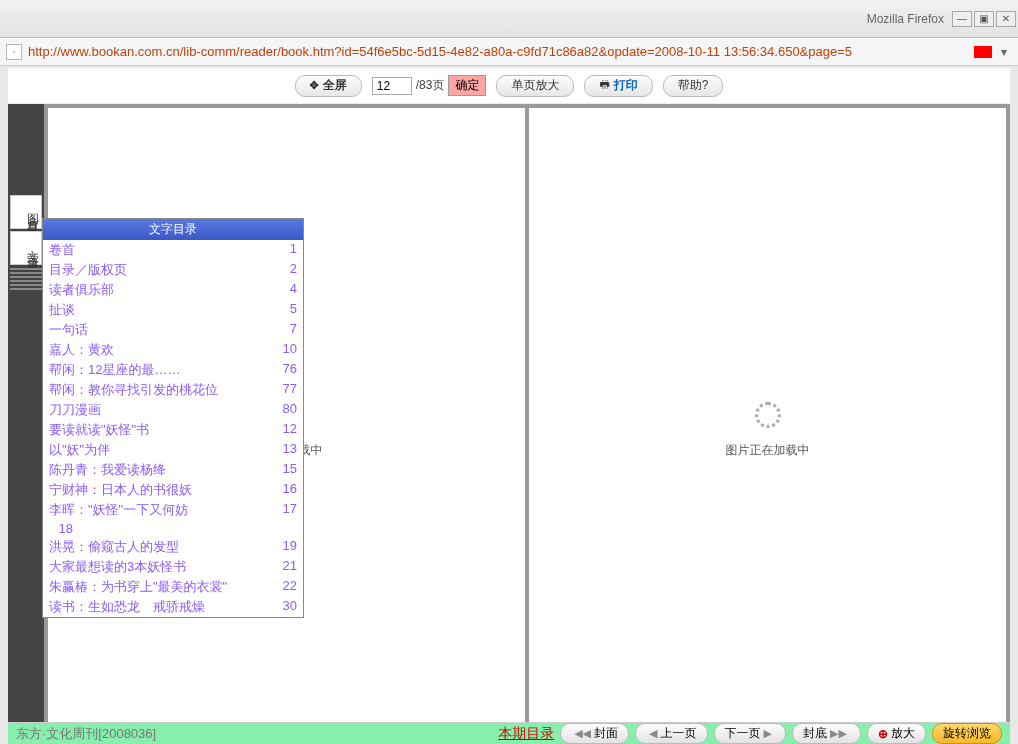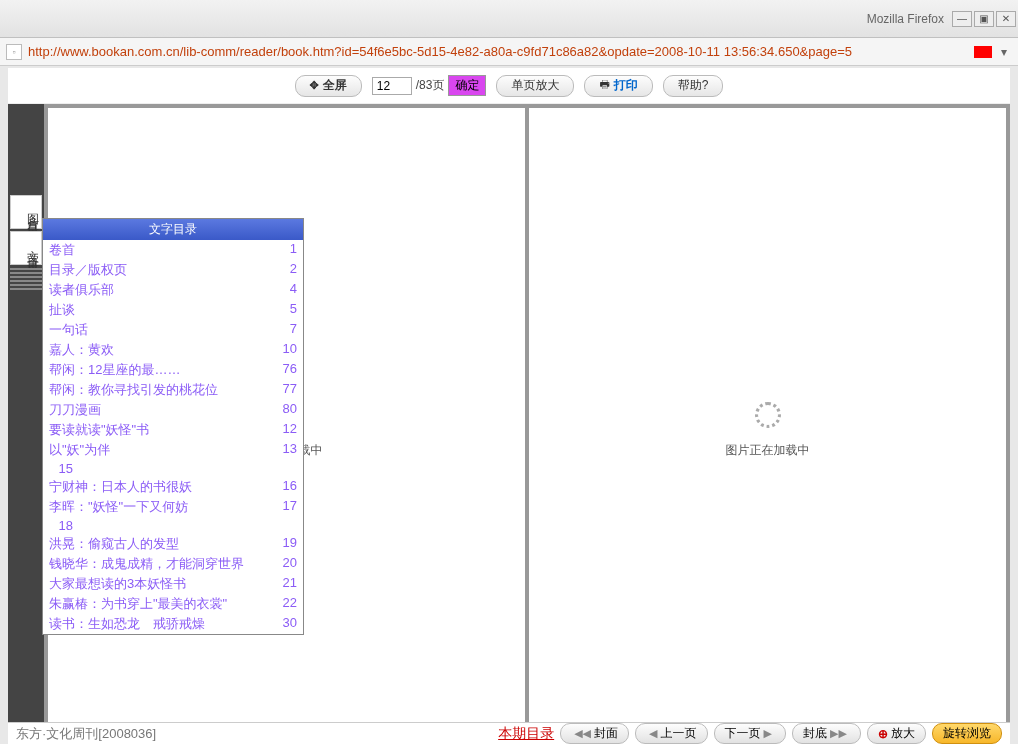--- a/index.html
+++ b/index.html
@@ -86,21 +86,21 @@
 .btn .bluetxt { color: #0066cc; font-weight: bold; }
 .pagebox {
   display: flex; align-items: center; gap: 4px;
 }
 .pagebox input {
   width: 40px; height: 18px; border: 1px solid #aaa; text-align: left; padding: 0 4px;
   font-size: 12px;
 }
 .pagebox .total { color: #444; }
 .pagebox .confirm {
-  border: 1px solid #999; background: #d946ef; padding: 1px 6px; font-size: 12px;
+  border: 1px solid #999; background: #fca5a5; padding: 1px 6px; font-size: 12px;
 }
 .reader-area {
   display: flex;
   height: calc(100% - 36px);
 }
 .sidebar {
   width: 36px;
   background: #444;
   display: flex;
   flex-direction: column;
@@ -187,21 +187,21 @@
 .toc-popup .list::-webkit-scrollbar-thumb { background: #b9c6ea; border: 1px solid #999; }
 .toc-popup .list::-webkit-scrollbar-track { background: #e6e6e6; }
 
 .footer {
   position: absolute;
   bottom: 0;
   left: 8px; right: 8px;
   height: 22px;
   display: flex;
   align-items: center;
-  background: #ffffff;
+  background: #86efac;
   border-top: 1px solid #ccc;
   gap: 6px;
   padding: 0 8px;
   z-index: 30;
 }
 .footer .mag {
   color: #777;
   font-size: 13px;
 }
 .footer .sp { flex: 1; }
@@ -326,40 +326,37 @@
         </div>
         <div class="item">
           <span class="t">要读就读"妖怪"书</span>
           <span class="p">12</span>
         </div>
         <div class="item">
           <span class="t">以"妖"为伴</span>
           <span class="p">13</span>
         </div>
         <div class="item">
+          <span class="t">陈丹青：我爱读杨绛</span>
           <span class="p">15</span>
         </div>
         <div class="item">
           <span class="t">宁财神：日本人的书很妖</span>
           <span class="p">16</span>
         </div>
         <div class="item">
           <span class="t">李晖："妖怪"一下又何妨</span>
           <span class="p">17</span>
         </div>
         <div class="item">
           <span class="p">18</span>
         </div>
         <div class="item">
           <span class="t">洪晃：偷窥古人的发型</span>
           <span class="p">19</span>
-        </div>
-        <div class="item">
-          <span class="t">钱晓华：成鬼成精，才能洞穿世界</span>
-          <span class="p">20</span>
         </div>
         <div class="item">
           <span class="t">大家最想读的3本妖怪书</span>
           <span class="p">21</span>
         </div>
         <div class="item">
           <span class="t">朱赢椿：为书穿上"最美的衣裳"</span>
           <span class="p">22</span>
         </div>
         <div class="item">

